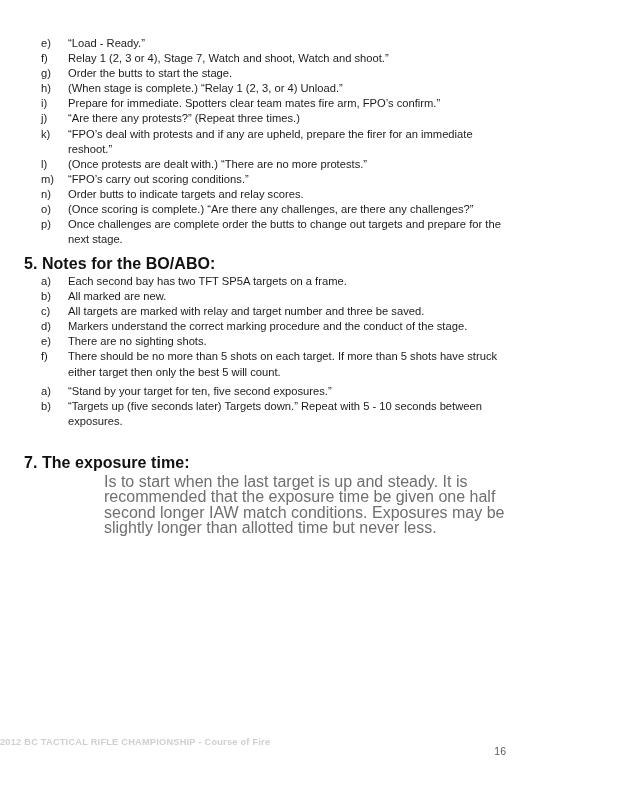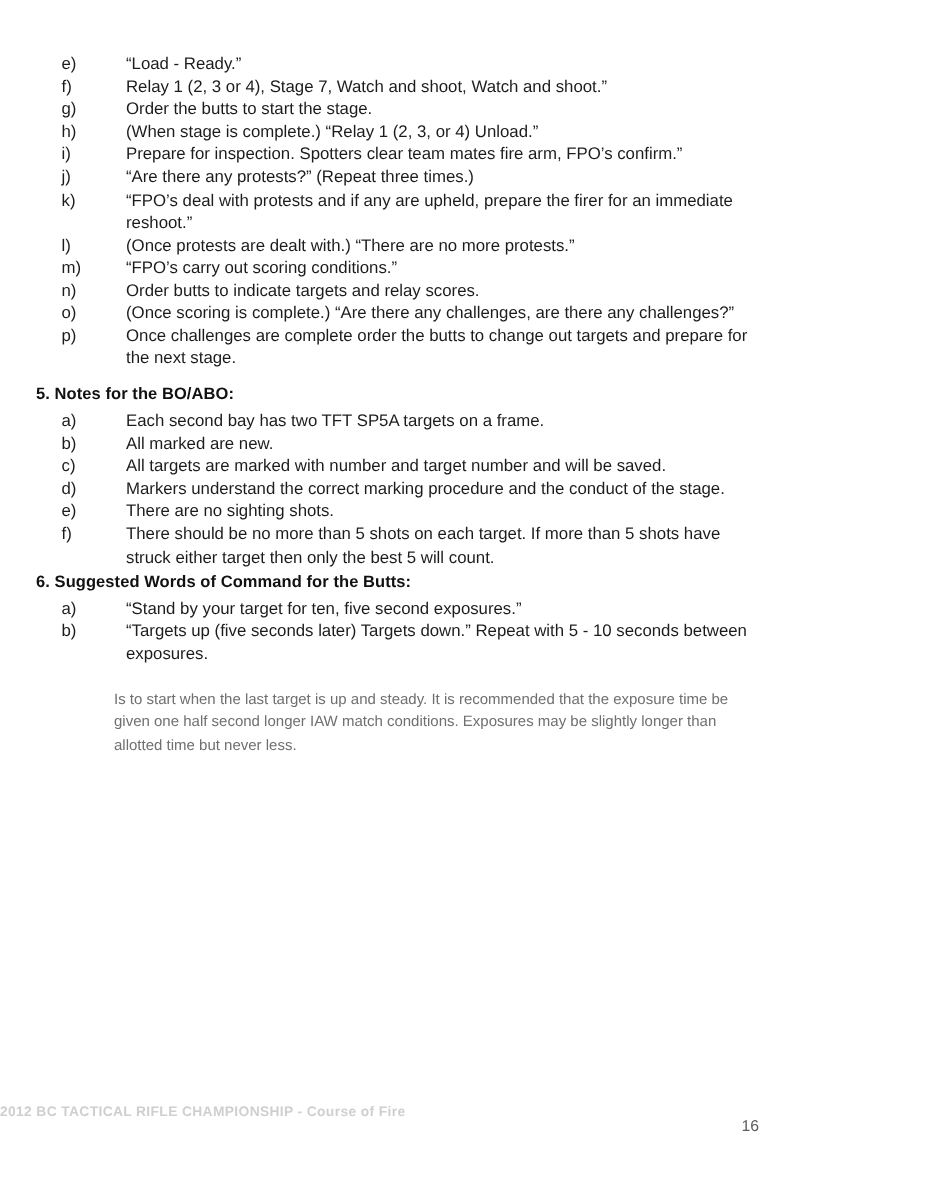--- a/index.html
+++ b/index.html
@@ -33,21 +33,20 @@
     color: #1c1c1c;
   }
   .item .marker {
     flex: 0 0 auto;
     width: 26px;
     text-align: left;
     white-space: nowrap;
   }
   .item .txt {
     flex: 1 1 auto;
-    margin-left: 16px;
   }
 
   
   .sublist {
     margin: 0;
     padding: 0;
   }
   .sublist .item {
     padding-left: 0;
   }
@@ -58,44 +57,44 @@
   
   #list-top {
     left: 41px;
     top: 36px;
     width: 464px;
   }
   #list-top .item .marker { width: 27px; }
 
   
   .section-head {
-    font-size: 11px;
+    font-size: 16px;
     font-weight: bold;
     color: #111111;
     line-height: 15px;
     letter-spacing: 0.05px;
   }
 
   #sec5 { left: 24px; top: 256px; width: 500px; }
   #sec6 { left: 24px; top: 381px; width: 500px; }
   #sec7 { left: 24px; top: 455px; width: 500px; }
 
   .section-body {
     margin-top: 3px;
     margin-left: 17px;
     width: 470px;
   }
   .section-body .item .marker { width: 27px; }
 
   
   .para {
     margin-top: 4px;
-    margin-left: 52px;
+    margin-left: 80px;
     width: 430px;
-    font-size: 10px;
+    font-size: 16px;
     line-height: 15.4px;
     color: #6f6f6f;
   }
 
   
   #footer {
     position: absolute;
     left: 0;
     top: 731px;
     width: 618px;
@@ -138,21 +137,21 @@
       <div class="item">
         <span class="marker">g)</span>
         <span class="txt">Order the butts to start the stage.</span>
       </div>
       <div class="item">
         <span class="marker">h)</span>
         <span class="txt">(When stage is complete.) “Relay 1 (2, 3, or 4) Unload.”</span>
       </div>
       <div class="item">
         <span class="marker">i)</span>
-        <span class="txt">Prepare for inspection. Spotters clear team mates fire arm, FPO’s confirm.”</span>
+        <span class="txt">Prepare for immediate. Spotters clear team mates fire arm, FPO’s confirm.”</span>
       </div>
       <div class="item">
         <span class="marker">j)</span>
         <span class="txt">“Are there any protests?” (Repeat three times.)</span>
       </div>
       <div class="item">
         <span class="marker">k)</span>
         <span class="txt">“FPO’s deal with protests and if any are upheld, prepare the firer for an immediate reshoot.”</span>
       </div>
       <div class="item">
@@ -183,52 +182,52 @@
         <div class="item">
           <span class="marker">a)</span>
           <span class="txt">Each second bay has two TFT SP5A targets on a frame.</span>
         </div>
         <div class="item">
           <span class="marker">b)</span>
           <span class="txt">All marked are new.</span>
         </div>
         <div class="item">
           <span class="marker">c)</span>
-          <span class="txt">All targets are marked with number and target number and will be saved.</span>
+          <span class="txt">All targets are marked with relay and target number and three be saved.</span>
         </div>
         <div class="item">
           <span class="marker">d)</span>
           <span class="txt">Markers understand the correct marking procedure and the conduct of the stage.</span>
         </div>
         <div class="item">
           <span class="marker">e)</span>
           <span class="txt">There are no sighting shots.</span>
         </div>
         <div class="item">
           <span class="marker">f)</span>
           <span class="txt">There should be no more than 5 shots on each target. If more than 5 shots have struck either target then only the best 5 will count.</span>
         </div>
       </div>
     </div>
 
     <div class="blk" id="sec6">
-      <div class="section-head">6. Suggested Words of Command for the Butts:</div>
       <div class="section-body sublist">
         <div class="item">
           <span class="marker">a)</span>
           <span class="txt">“Stand by your target for ten, five second exposures.”</span>
         </div>
         <div class="item">
           <span class="marker">b)</span>
           <span class="txt">“Targets up (five seconds later) Targets down.” Repeat with 5 - 10 seconds between exposures.</span>
         </div>
       </div>
     </div>
 
     <div class="blk" id="sec7">
+      <div class="section-head">7. The exposure time:</div>
       <div class="para">Is to start when the last target is up and steady. It is recommended that the exposure time be given one half second longer IAW match conditions. Exposures may be slightly longer than allotted time but never less.</div>
     </div>
 
     <div id="footer">
       <span class="footer-text">2012 BC TACTICAL RIFLE CHAMPIONSHIP - Course of Fire</span>
     </div>
     <div id="page-number">16</div>
 
   </div>
 </div>

